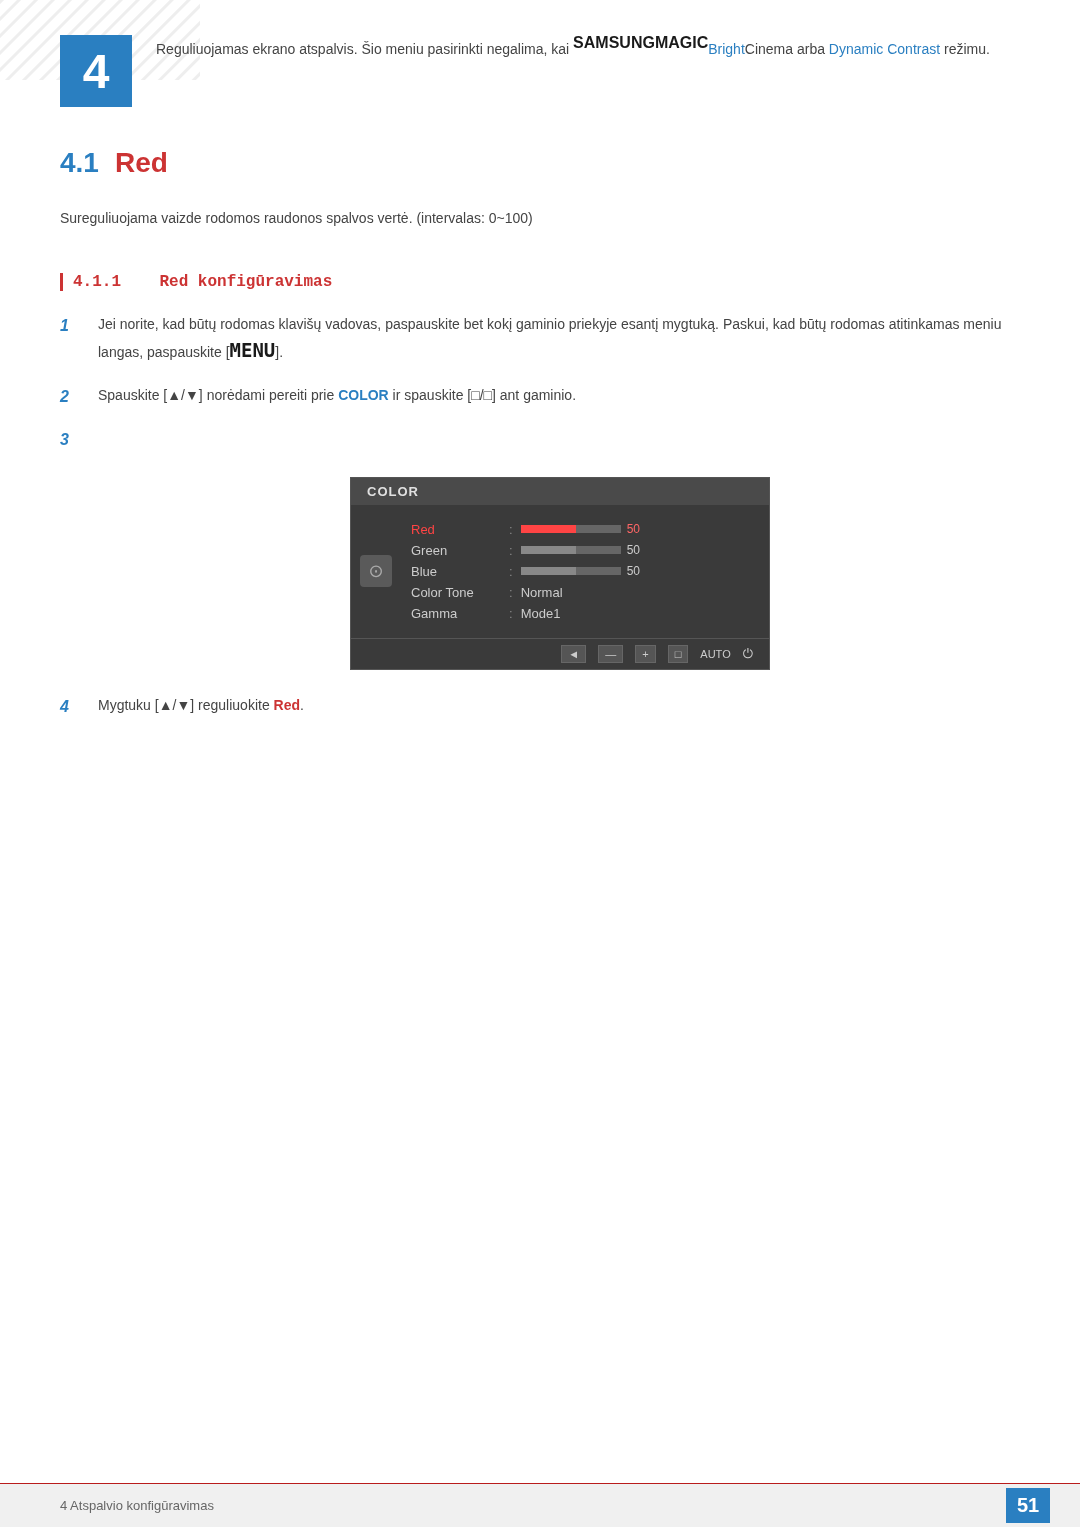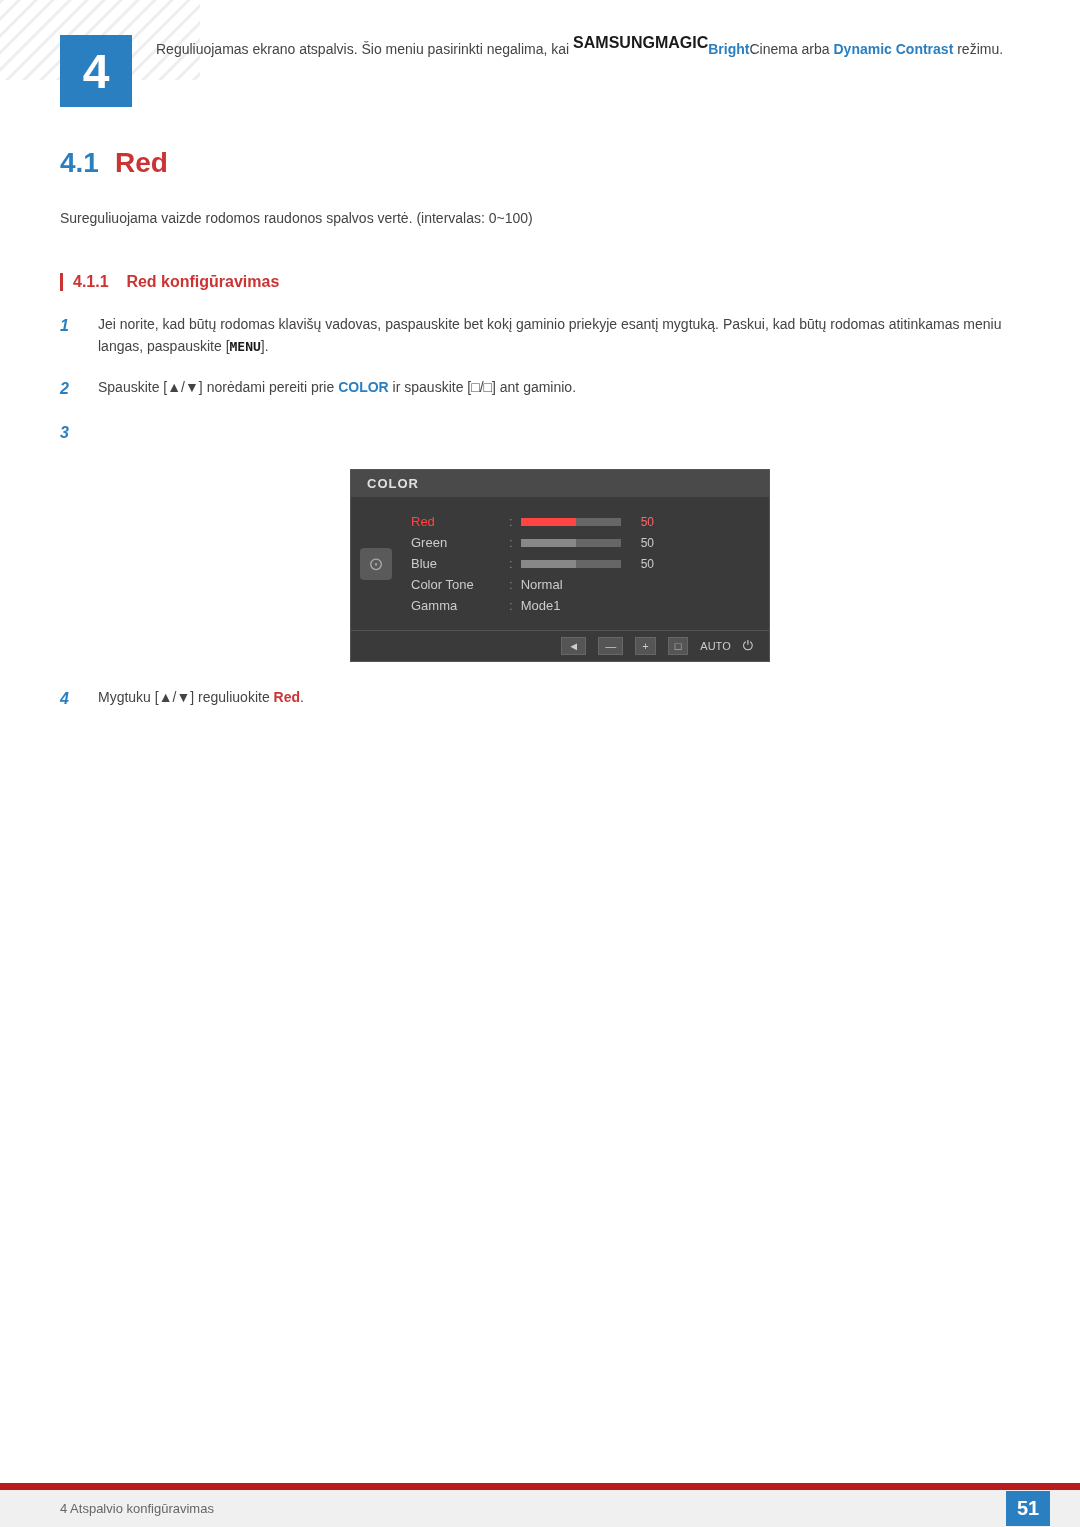--- a/index.html
+++ b/index.html
@@ -72,21 +72,21 @@
 
     .brand-highlight {
       color: #1a1a1a;
       font-size: 16px;
       vertical-align: super;
       font-weight: bold;
     }
 
     .link-blue {
       color: #2a7fc1;
-      font-weight: bold;
+      font-weight: normal;
     }
 
     
     .section {
       padding: 40px 60px 0 60px;
     }
 
     .section-title {
       font-size: 28px;
       font-weight: bold;
@@ -116,20 +116,21 @@
     .section-desc {
       font-size: 14px;
       color: #444;
       line-height: 1.7;
       margin-bottom: 14px;
     }
 
     
     .subsection {
       padding: 28px 60px 0 60px;
+      font-family: Liberation Mono, monospace;
     }
 
     .subsection-title {
       font-size: 16px;
       font-weight: bold;
       color: #cc3333;
       margin-bottom: 22px;
       border-left: 3px solid #cc3333;
       padding-left: 10px;
     }
@@ -177,21 +178,21 @@
 
     .blue-bold {
       color: #2a7fc1;
       font-weight: bold;
     }
 
     code {
       font-family: monospace;
       font-weight: bold;
       color: #1a1a1a;
-      font-size: 13px;
+      font-size: 19px;
     }
 
     
     .screenshot-wrapper {
       display: flex;
       justify-content: center;
       margin: 24px 0 24px 40px;
     }
 
     .color-menu {
@@ -263,21 +264,21 @@
     }
 
     .menu-item-sep {
       color: #888;
       margin: 0 8px;
     }
 
     .menu-item-bar-area {
       display: flex;
       align-items: center;
-      gap: 20px;
+      gap: 6px;
     }
 
     .menu-bar-bg {
       background: #666;
       width: 100px;
       height: 8px;
       position: relative;
     }
 
     .menu-bar-fill-red {
@@ -339,21 +340,21 @@
     }
 
     
     .page-footer {
       position: fixed;
       bottom: 0;
       left: 0;
       width: 1080px;
       height: 44px;
       background: #f0f0f0;
-      border-top: 7px solid #b91c1c;
+      border-top: 1px solid #b91c1c;
       display: flex;
       align-items: center;
       justify-content: flex-end;
       padding: 0 30px;
     }
 
     .footer-left {
       flex: 1;
       font-size: 13px;
       color: #666;

